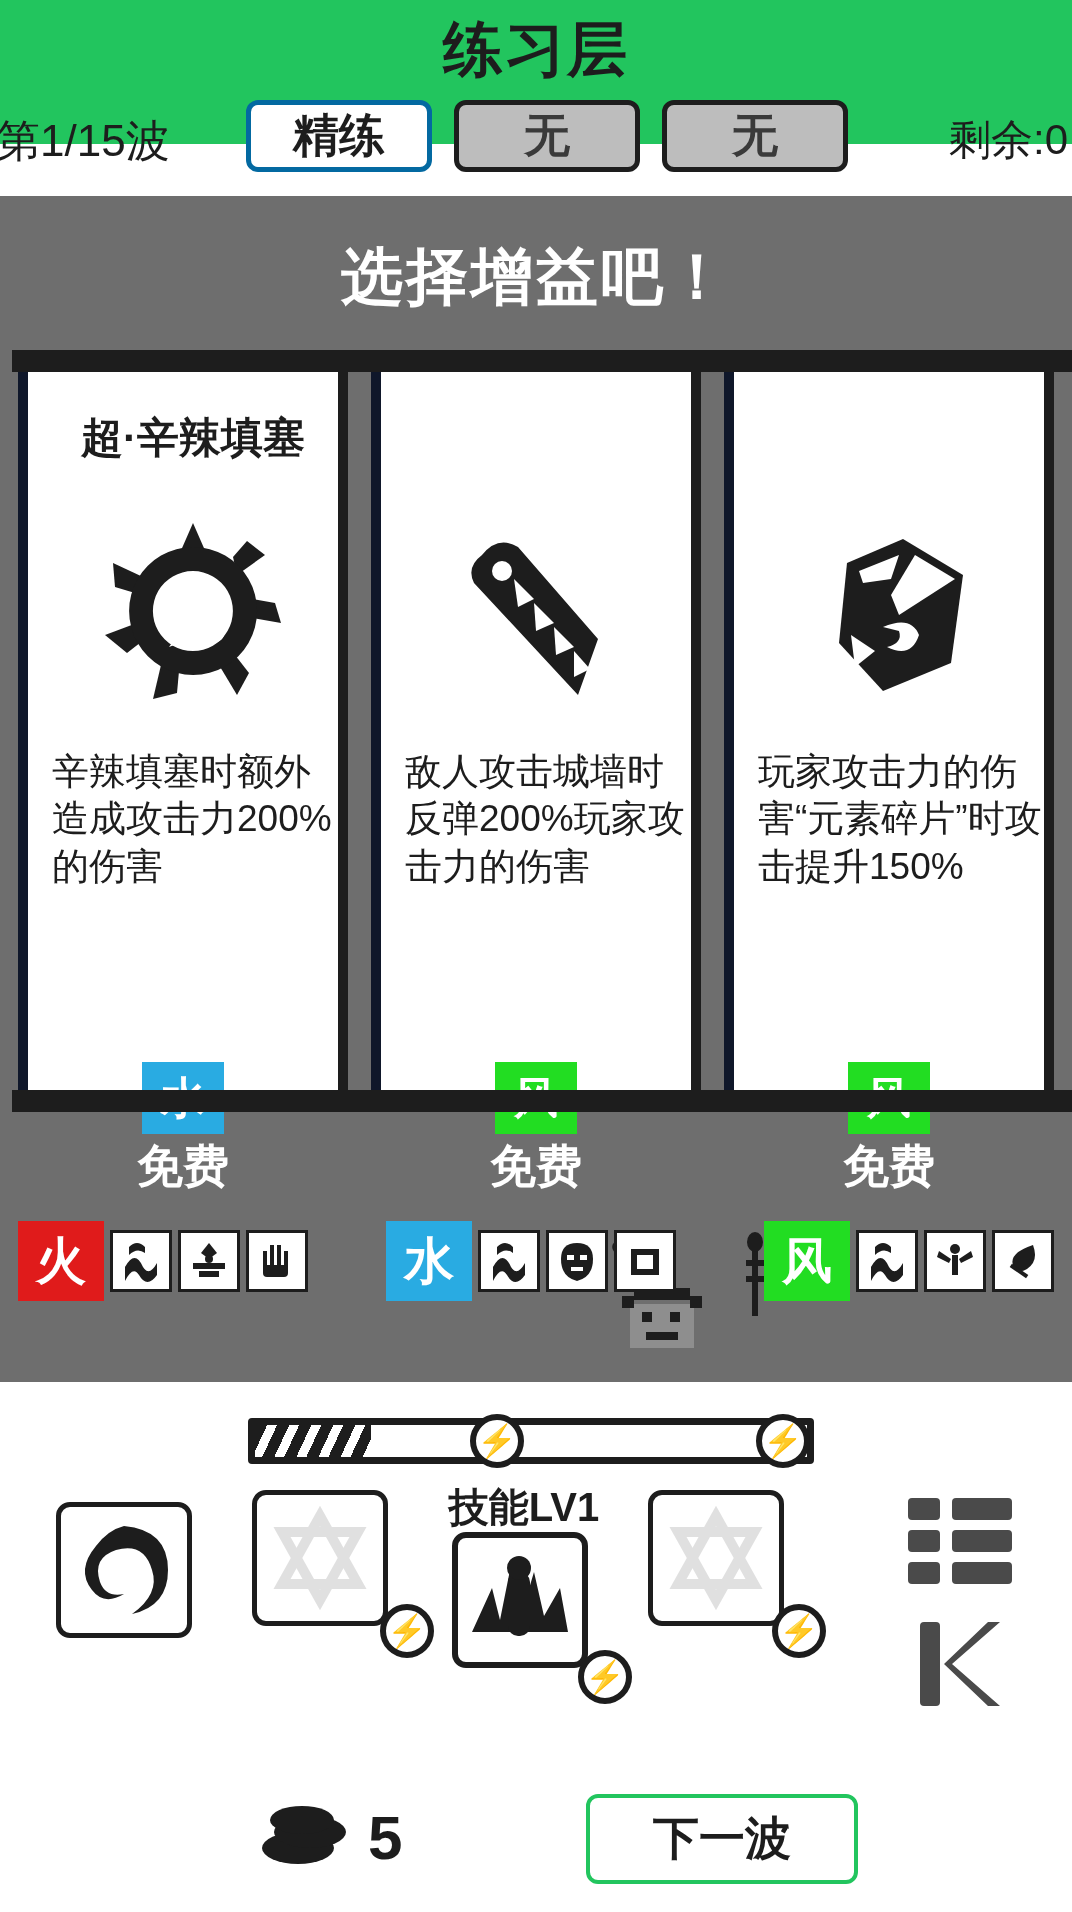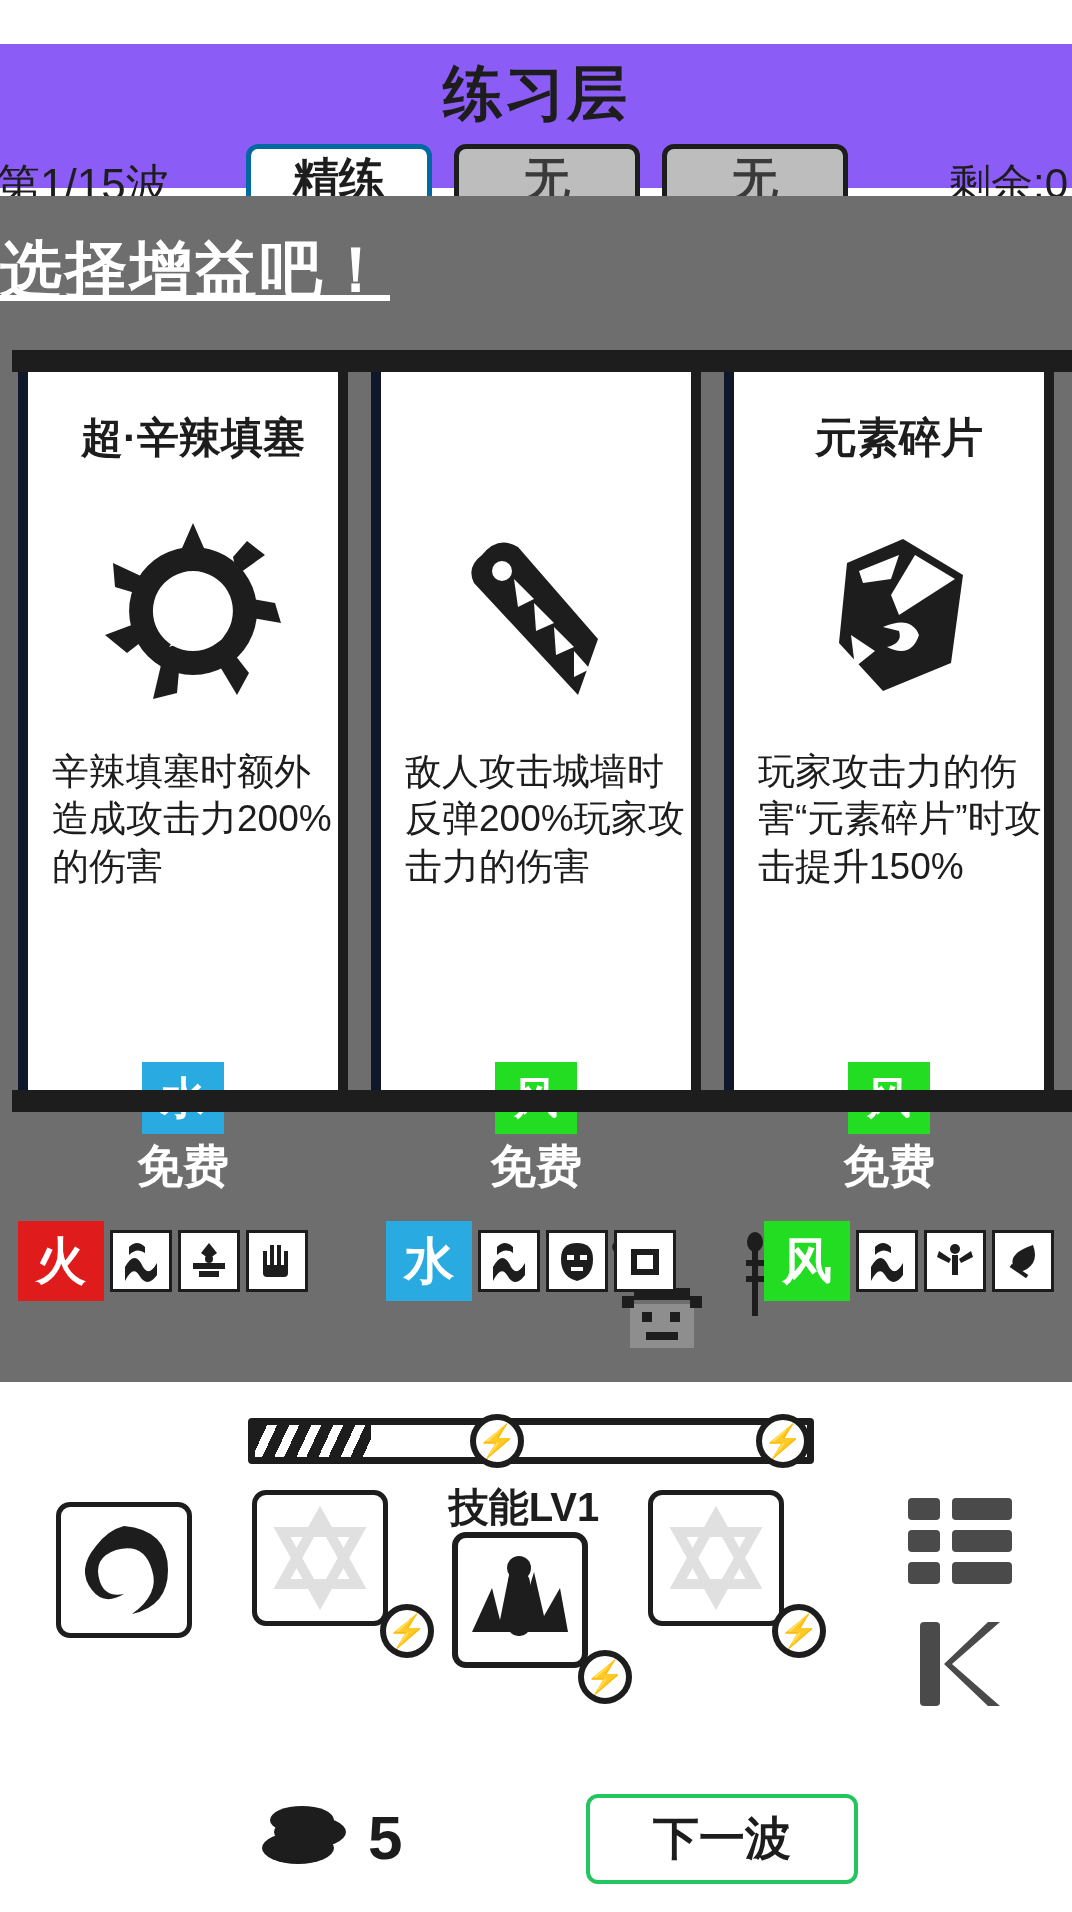--- a/index.html
+++ b/index.html
@@ -11,22 +11,21 @@
   }
   #root {
     position: relative;
     width: 1072px; height: 1912px;
     background: #ffffff;
   }
 
   
   .topbar {
     position: absolute; left: 0; top: 0; width: 1072px; height: 144px;
-    background: #8b5cf6;
-    margin-top: 44px;
+    background: #22c55e;
   }
   .stage-title {
     position: absolute; left: 0; top: 10px; width: 1072px;
     text-align: center;
     font-size: 60px; font-weight: bold; color: #1d1d1d;
     letter-spacing: 2px;
   }
   .wave-label {
     position: absolute; left: -4px; top: 112px;
     font-size: 44px; color: #1d1d1d; font-weight: normal;
@@ -53,25 +52,24 @@
     position: absolute; right: 4px; top: 112px;
     font-size: 42px; color: #1d1d1d; white-space: nowrap;
   }
 
   
   .middle {
     position: absolute; left: 0; top: 196px; width: 1072px; height: 1186px;
     background: #6e6e6e;
   }
   .choose-title {
-    position: absolute; left: 0; top: 32px; width: 1072px;
-    text-align: left;
+    position: absolute; left: 0; top: 39px; width: 1072px;
+    text-align: center;
     font-size: 62px; font-weight: bold; color: #ffffff;
     letter-spacing: 3px;
-    text-decoration: underline;
   }
 
   .cards {
     position: absolute; left: 18px; top: 170px;
     width: 1036px; height: 740px;
     display: flex; justify-content: space-between;
   }
   .card-wrap { width: 330px; position: relative; }
   .card {
     width: 330px; height: 730px;
@@ -272,21 +270,20 @@
             </svg>
           </div>
           <div class="card-desc">敌人攻击城墙时反弹200%玩家攻击力的伤害</div>
           <div class="elem-badge" style="background:#22DD22">风</div>
         </div>
         <div class="card-cost">免费</div>
       </div>
 
       <div class="card-wrap">
         <div class="card">
-          <div class="card-title">元素碎片</div>
           <div class="card-icon">
             <svg width="200" height="200" viewBox="0 0 100 100">
               <g fill="#1d1d1d">
                 <path d="M24 26 l28 -12 30 18 -6 44 -34 14 -22 -24z"></path>
                 <path d="M30 30 l20 -8 -4 12 -14 2z" fill="#ffffff"></path>
                 <path d="M58 22 l20 12 -28 18 -4 -10z" fill="#ffffff"></path>
                 <path d="M42 58 q14 -6 18 4 -4 12 -16 6 8 -2 6 -8z" fill="#ffffff"></path>
                 <path d="M26 62 l12 8 -10 8z" fill="#ffffff"></path>
               </g>
             </svg>

